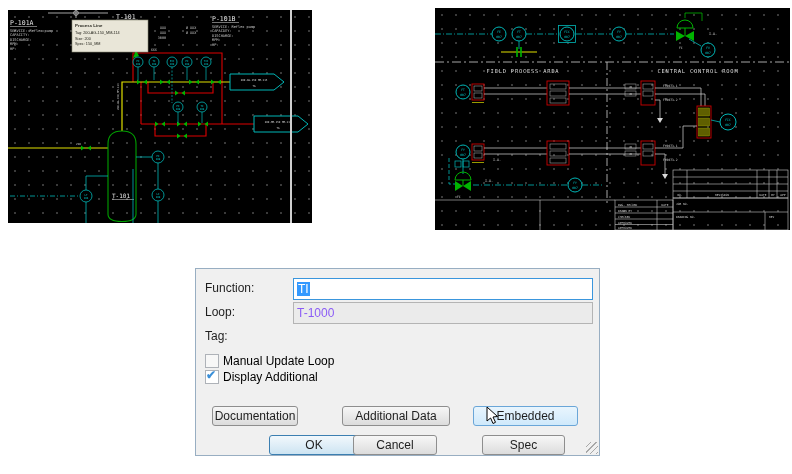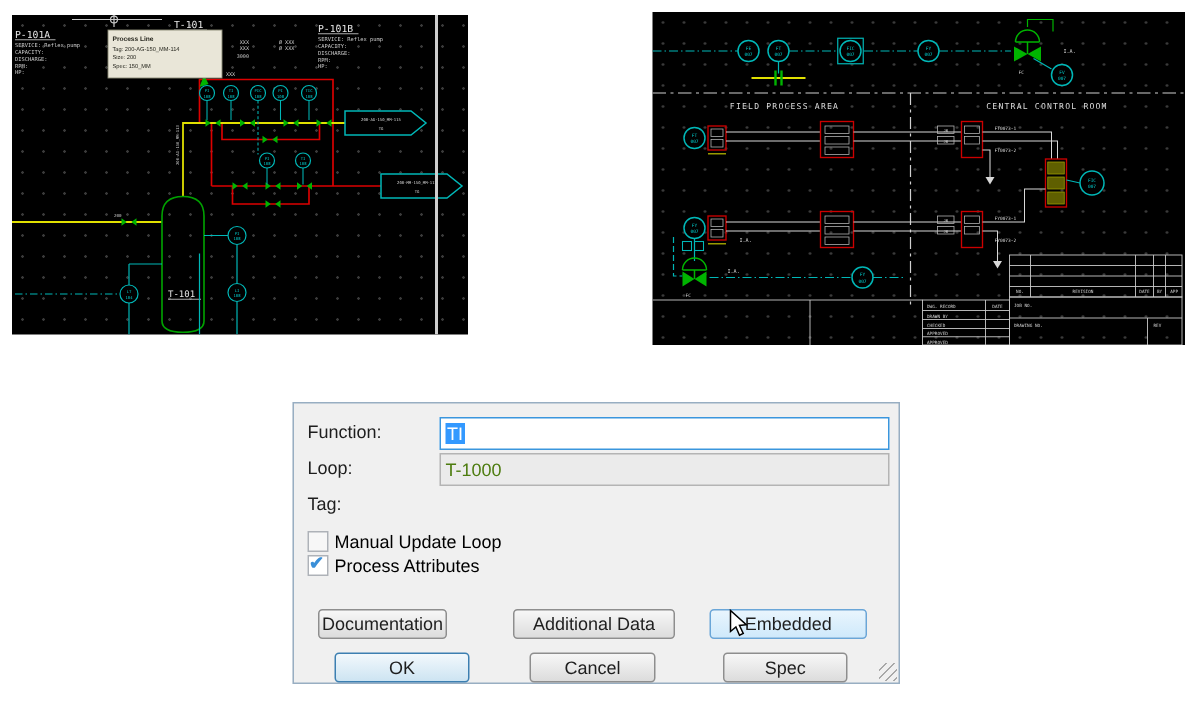--- a/index.html
+++ b/index.html
@@ -11,31 +11,31 @@
   #panel-left{left:8px;top:10px;width:304px;height:213px;}
   #panel-right{left:435px;top:8px;width:355px;height:222px;}
   svg{display:block;}
   
   .dialog{position:absolute;left:195px;top:268px;width:405px;height:188px;
     background:#f0f0f0;border:1px solid #98aec2;box-sizing:border-box;}
   .dlg-label{position:absolute;font-size:12px;color:#1e1e1e;}
   .dlg-input{position:absolute;height:18px;background:#fff;border:1px solid #7a9cb8;
     font-size:12px;color:#111;padding:1px 3px;box-sizing:content-box;line-height:18px;}
   .dlg-input.focused{border:1px solid #3a96dd;}
-  .dlg-input.disabled{background:#ebebeb;border:1px solid #b4b4b4;color:#4d7c0f;}
+  .dlg-input.disabled{background:#ebebeb;border:1px solid #b4b4b4;color:#8b5cf6;}
   .sel-text{background:#3399ff;color:#fff;padding:0 1px;}
   .chk{position:absolute;width:12px;height:12px;background:#f7f7f7;border:1px solid #aeb2b8;}
   .chk.checked{background:#fff;}
   .chk .mark{position:absolute;left:0px;top:-3px;font-size:12px;color:#3a8fd8;font-weight:bold;}
   .chk-label{position:absolute;font-size:12px;color:#000000;}
   .btn{position:absolute;height:20px;border:1px solid #8e8e8e;border-radius:3px;
     background:linear-gradient(#f7f7f7,#dcdcdc);font-size:12px;color:#1e1e1e;
     text-align:center;line-height:19px;box-sizing:border-box;}
   .btn.hover{background:linear-gradient(#e9f5fd,#cfe9fb);border-color:#6aa6d8;}
-  .btn.default{border-color:#3c7fb1;background:linear-gradient(#f2f8fc,#cde4f2);}
+  .btn.default{border-color:#3c7fb1;background:linear-gradient(#f2f8fc,#cde4f2);margin-left:46px;}
   .grip{position:absolute;right:1px;bottom:1px;width:12px;height:12px;
     background:repeating-linear-gradient(135deg,transparent 0 3px,#a8a8a8 3px 4px);}
   .cursor{position:absolute;pointer-events:none;}
 </style>
 </head>
 <body>
 
 <div class="screen">
 
   <div id="panel-left" class="cad-panel">
@@ -391,21 +391,21 @@
     <div class="dlg-input disabled" style="left:97px;top:33px;width:292px;"><span>T-1000</span></div>
 
     <span class="dlg-label" style="left:9px;top:60px;">Tag:</span>
 
     <div class="chk" style="left:9px;top:85px;"></div>
     <span class="chk-label" style="left:27px;top:85px;">Manual Update Loop</span>
 
     <div class="chk checked" style="left:9px;top:101px;">
         <span class="mark">✔</span>
       </div>
-    <span class="chk-label" style="left:27px;top:101px;">Process Attributes</span>
+    <span class="chk-label" style="left:27px;top:101px;">Display Additional</span>
 
     <div class="btn" style="left:16px;top:137px;width:86px;">Documentation</div>
     <div class="btn" style="left:146px;top:137px;width:108px;">Additional Data</div>
     <div class="btn hover" style="left:277px;top:137px;width:105px;">Embedded</div>
 
     <div class="btn default" style="left:27px;top:166px;width:90px;">OK</div>
     <div class="btn" style="left:157px;top:166px;width:84px;">Cancel</div>
     <div class="btn" style="left:286px;top:166px;width:83px;">Spec</div>
 
     <div class="grip"></div>

